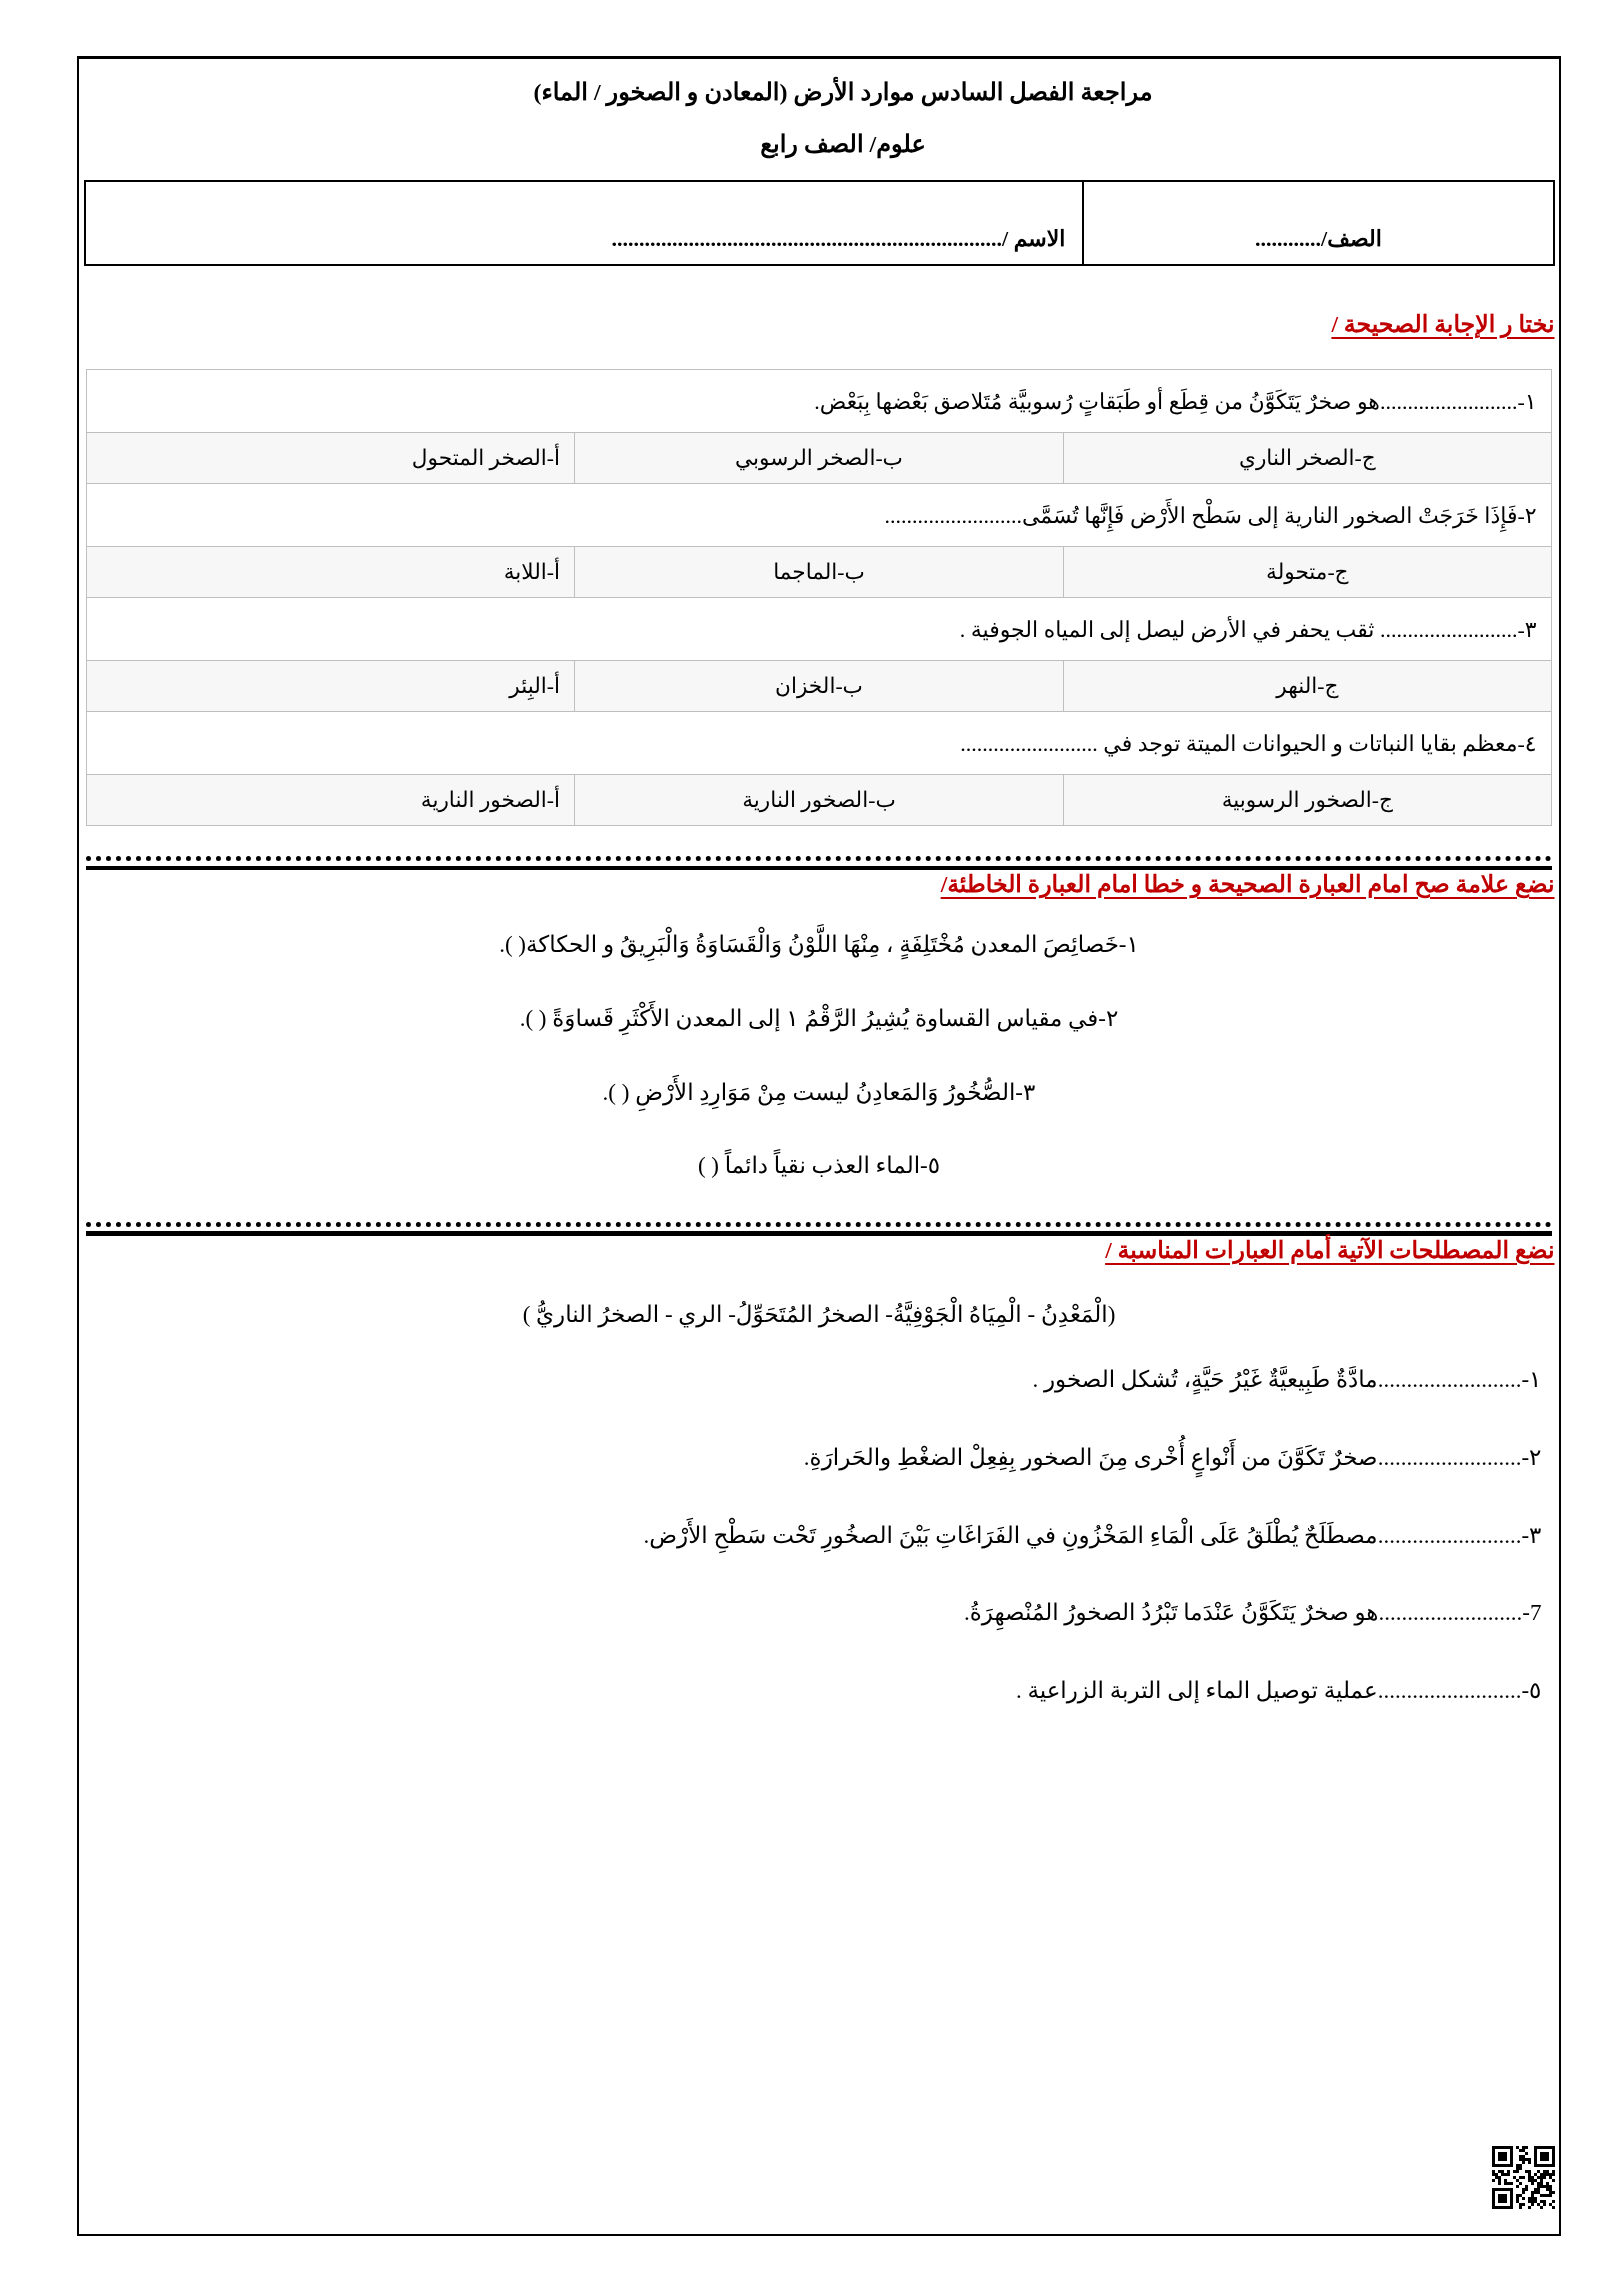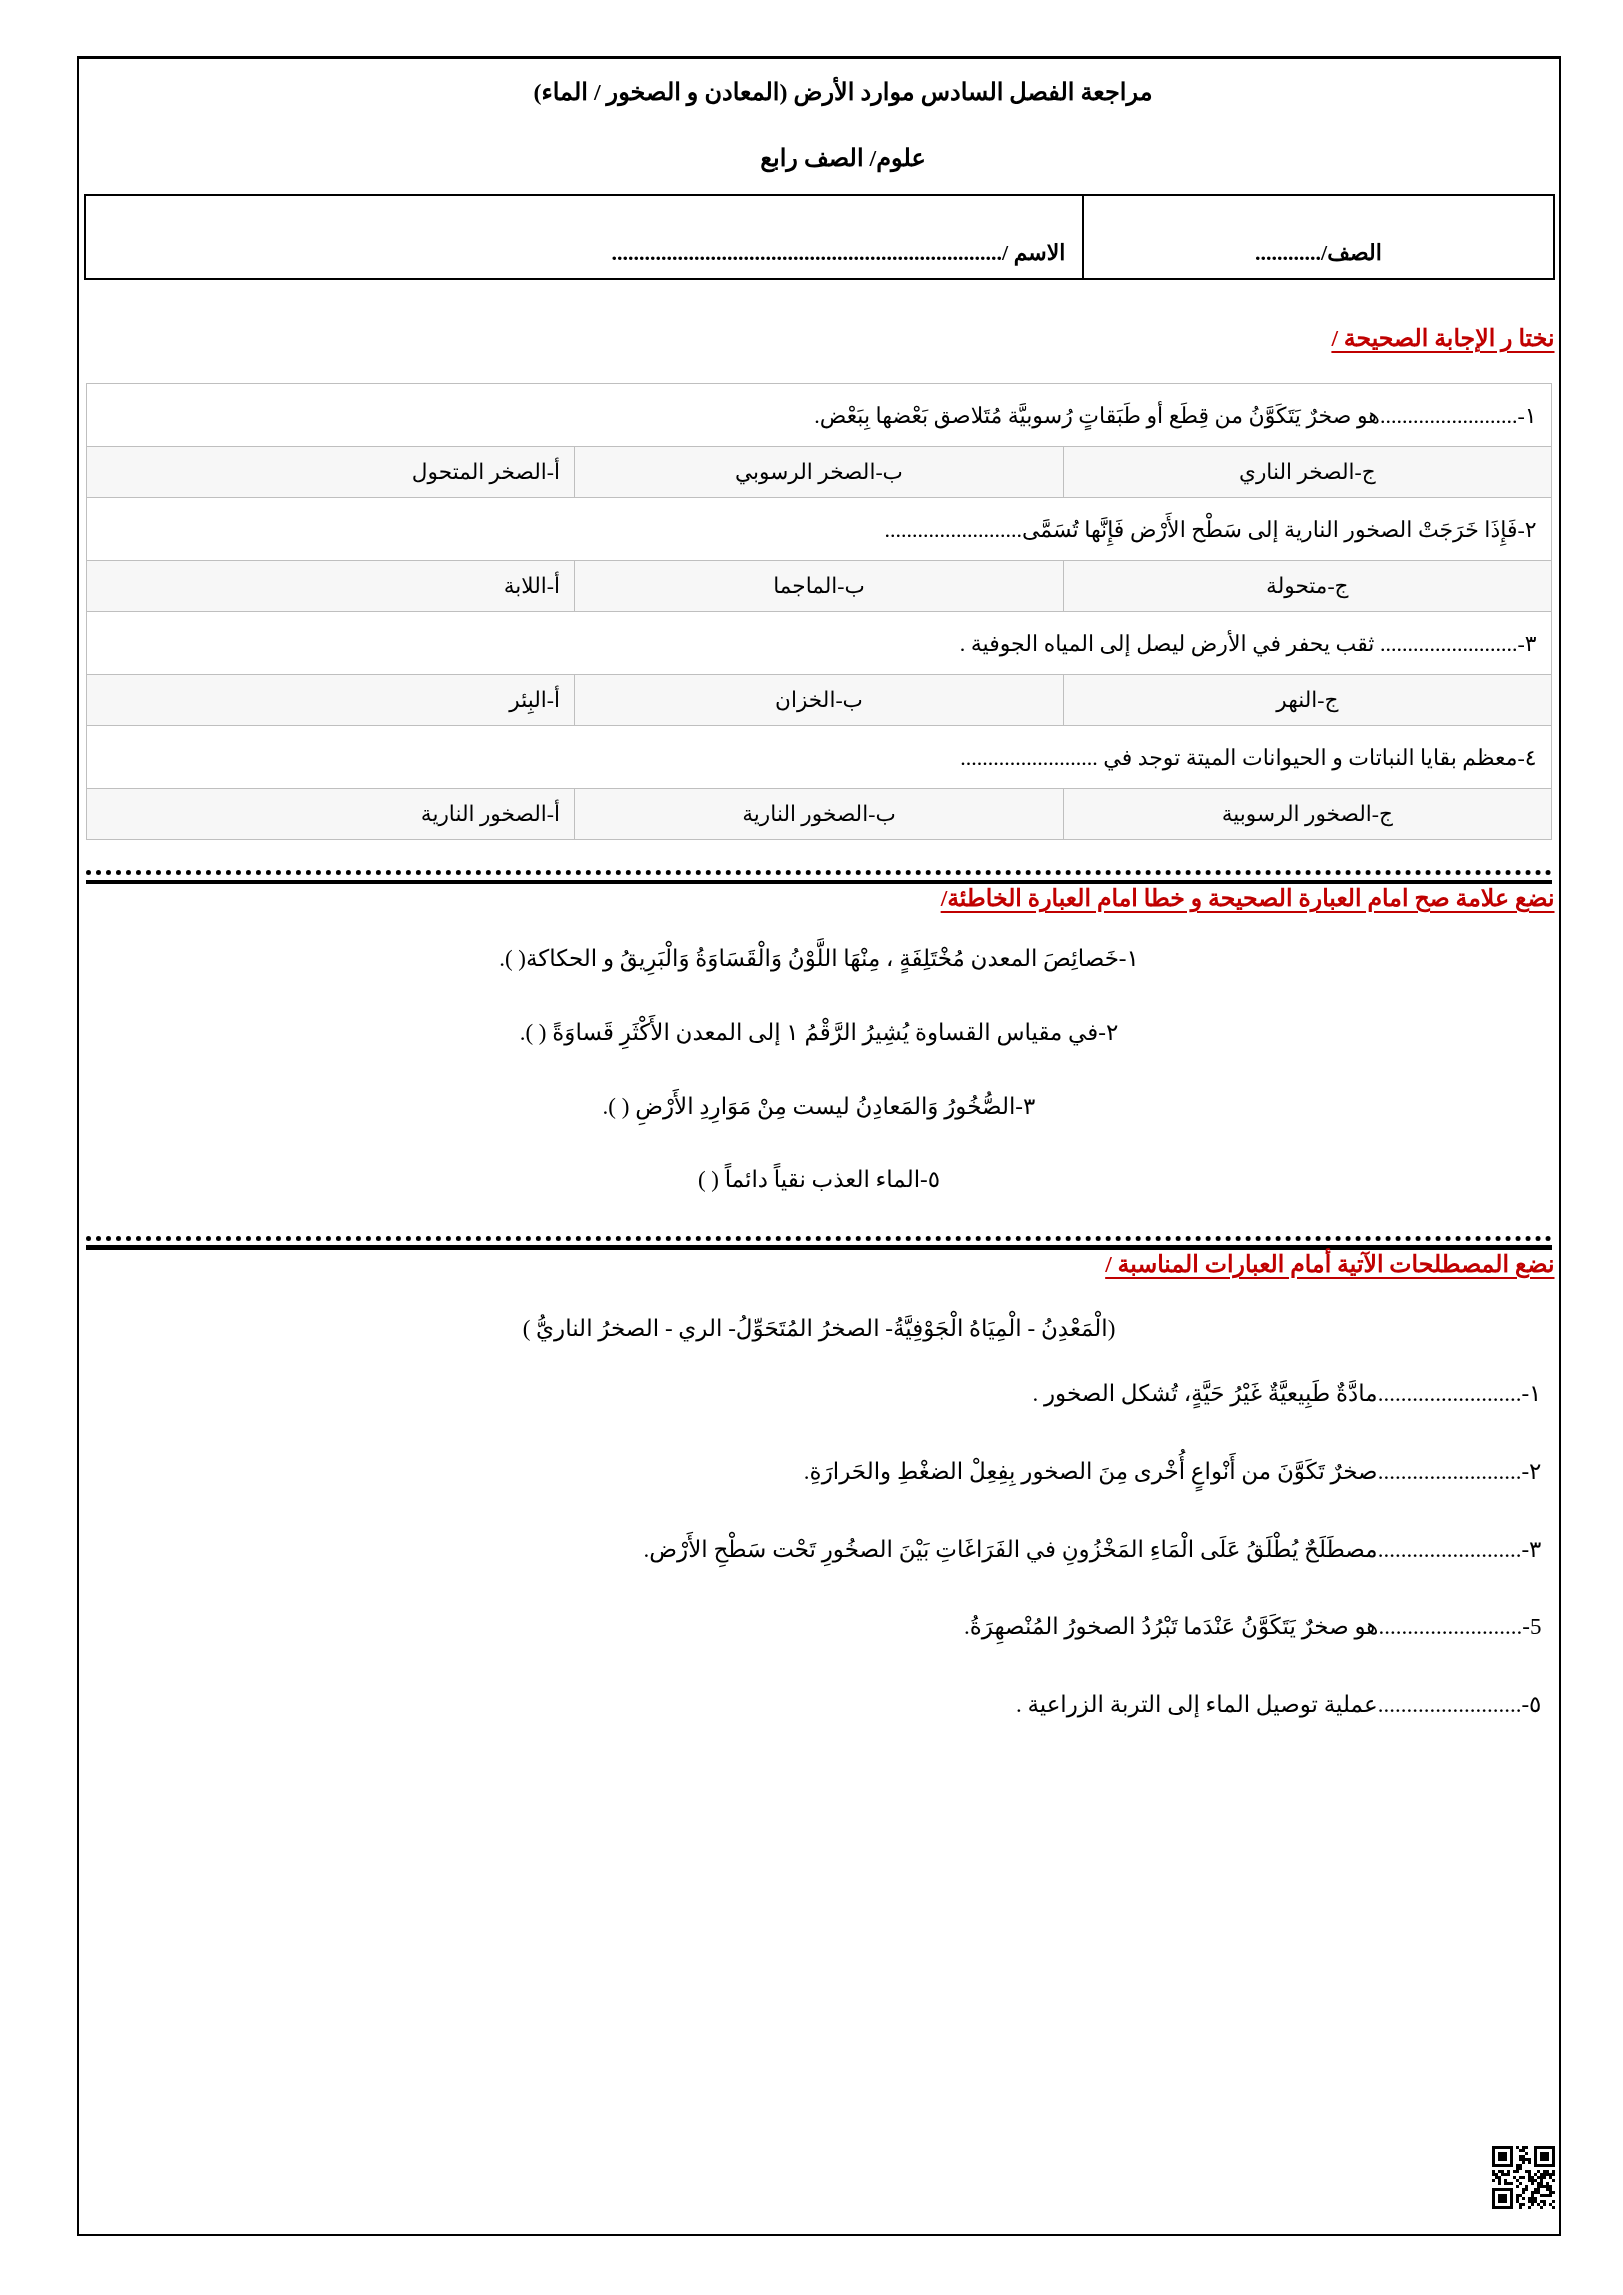--- a/index.html
+++ b/index.html
@@ -64,21 +64,21 @@
   .doc-title {
     font-size: 24px;
     font-weight: bold;
     letter-spacing: 0px;
     line-height: 1.35;
     padding: 0 26px;
   }
   .doc-subtitle {
     font-size: 24px;
     font-weight: bold;
-    margin-top: 36px;
+    margin-top: 22px;
     text-align: center;
   }
 
   
   .id-table {
     width: 1471px;
     margin: 22px auto 0 auto;
     border-collapse: collapse;
     table-layout: fixed;
   }
@@ -281,21 +281,21 @@
     </div>
 
     <div class="sec-head">نضع المصطلحات الآتية أمام العبارات المناسبة /</div>
 
     <div class="term-bank">(الْمَعْدِنُ - الْمِيَاهُ الْجَوْفِيَّةُ- الصخرُ المُتَحَوِّلُ- الري -  الصخرُ الناريُّ )</div>
 
     <ul class="fill-list">
       <li>١-.........................مادَّةٌ طَبِيعيَّةٌ غَيْرُ حَيَّةٍ، تُشكل الصخور .</li>
       <li>٢-.........................صخرٌ تَكَوَّنَ من أَنْواعٍ أُخْرى مِنَ الصخور بِفِعِلْ الضغْطِ والحَرارَةِ.</li>
       <li>٣-.........................مصطَلَحٌ يُطْلَقُ عَلَى الْمَاءِ المَخْزُونِ في الفَرَاغَاتِ بَيْنَ الصخُورِ تَحْت سَطْحِ الأَرْض.</li>
-      <li>5-.........................هو صخرٌ يَتَكَوَّنُ عَنْدَما تَبْرُدُ الصخورُ المُنْصهِرَةُ.</li>
+      <li>7-.........................هو صخرٌ يَتَكَوَّنُ عَنْدَما تَبْرُدُ الصخورُ المُنْصهِرَةُ.</li>
       <li>٥-.........................عملية توصيل الماء إلى التربة الزراعية .</li>
     </ul>
 
   </div>
 
   <div class="qr" id="qr">
       <div class="cell" style="left: 0px; top: 0px; width: 3px; height: 3px;"></div>
       <div class="cell" style="left: 3px; top: 0px; width: 3px; height: 3px;"></div>
       <div class="cell" style="left: 6px; top: 0px; width: 3px; height: 3px;"></div>
       <div class="cell" style="left: 9px; top: 0px; width: 3px; height: 3px;"></div>

